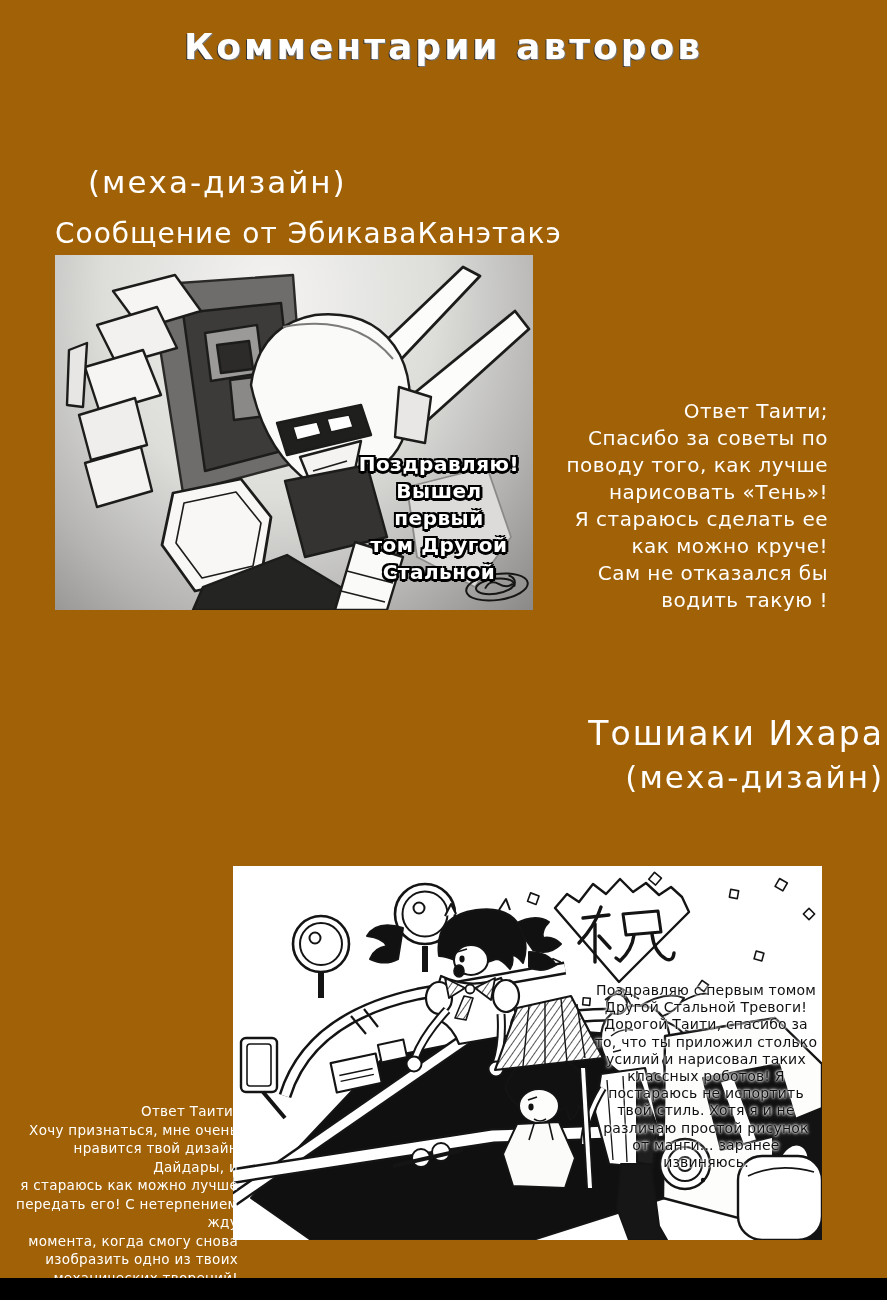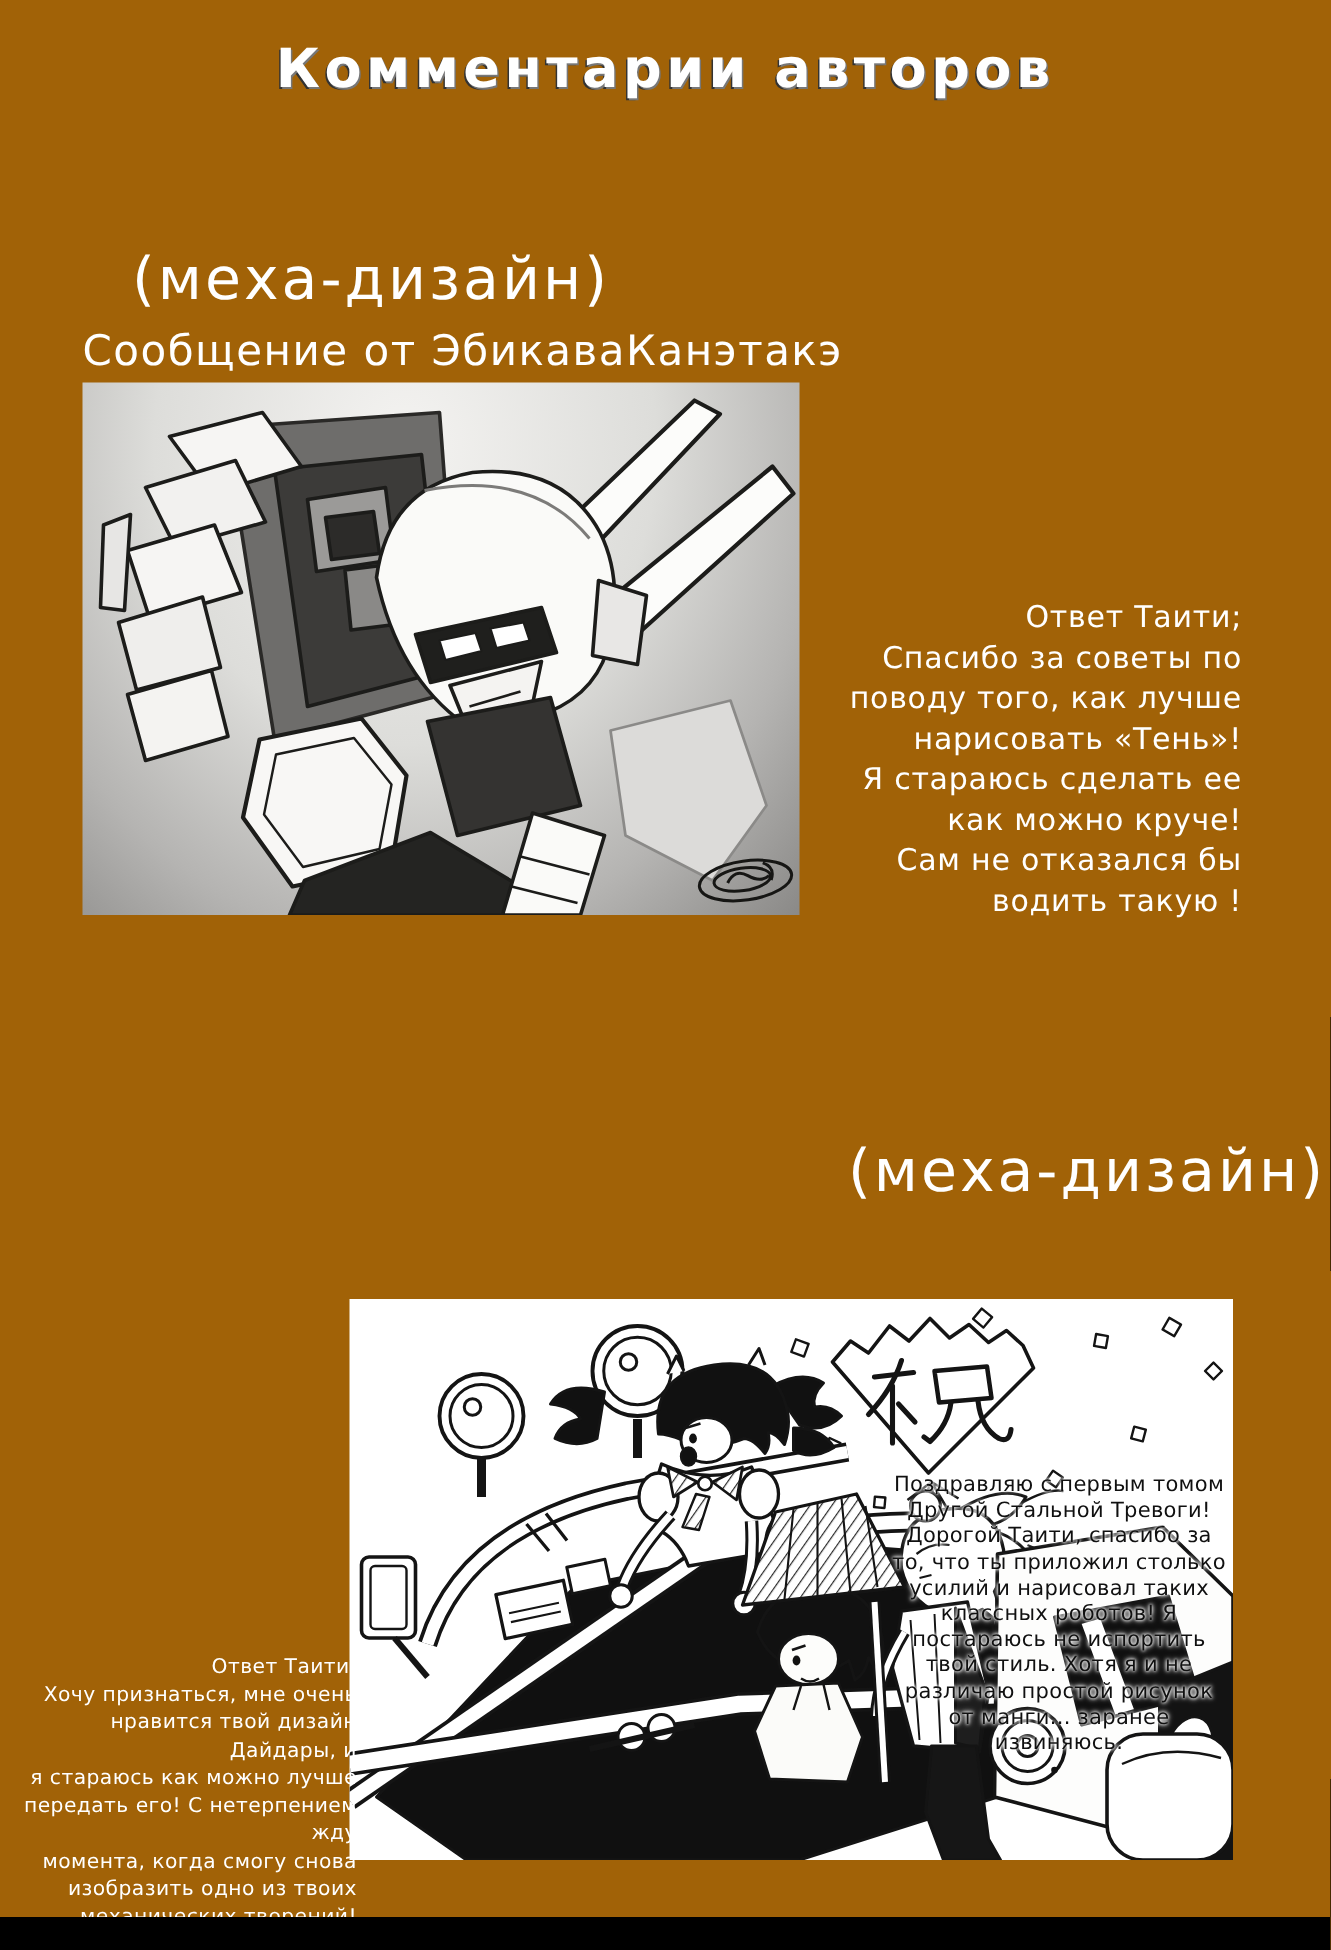--- a/index.html
+++ b/index.html
@@ -4,21 +4,21 @@
 <style>
   html,body{margin:0;padding:0;background:#000;}
   #page{position:relative;width:887px;height:1278px;background:#a16207;overflow:hidden;
         font-family:"DejaVu Sans",sans-serif;color:#fff;}
   .abs{position:absolute;}
   .center{text-align:right;}
   .multiline{white-space:pre-line;}
   .page-title{left:0;top:26px;width:887px;text-align:center;font-size:36px;font-weight:bold;
               letter-spacing:3px;text-shadow:1px 1px 0 #777, -1px 1px 0 #333;}
   .h-name{font-size:33px;letter-spacing:2px;font-weight:400;}
-  .h-role{font-size:39px;letter-spacing:2px;font-weight:400;}
+  .h-role{font-size:31px;letter-spacing:2px;font-weight:400;}
   .h-label{font-size:28px;letter-spacing:1px;}
   .reply{font-size:20px;line-height:27px;letter-spacing:0.5px;}
   .reply-small{font-size:13.5px;line-height:18.5px;letter-spacing:0.3px;}
   .artbox{overflow:hidden;}
   #artwork1{left:55px;top:255px;width:478px;height:355px;
             background:radial-gradient(ellipse at 45% 12%, #f4f3f1 0%, #ddddda 45%, #b5b4b2 75%, #8a8987 100%);}
   #artwork2{left:233px;top:866px;width:589px;height:374px;background:#ffffff;}
   .overlay-congrats{right:4px;top:196px;width:180px;text-align:center;color:#fff;
       font-size:20px;line-height:27px;font-weight:bold;letter-spacing:0.5px;white-space:pre-line;
       text-shadow:-2px -2px 0 #000,2px -2px 0 #000,-2px 2px 0 #000,2px 2px 0 #000,0 3px 0 #000,3px 0 0 #000;}
@@ -80,31 +80,36 @@
         <path d="M292,316 L338,328 M286,336 L330,347" stroke-width="1.8"></path>
         <polygon points="352,232 432,212 456,282 420,332 362,302" fill="#dcdbd9" stroke="#8b8a88" stroke-width="1.8"></polygon>
       </g>
 
       <g stroke="#161614" fill="none" stroke-width="2" transform="rotate(-8 442 332)">
         <ellipse cx="442" cy="332" rx="31" ry="13"></ellipse>
         <ellipse cx="440" cy="331" rx="19" ry="7.5"></ellipse>
         <path d="M430,332 q6,-9 14,-3 t14,2 M455,322 q8,4 4,12"></path>
       </g>
     </svg>
+    <div class="abs overlay-congrats">Поздравляю!
+Вышел первый
+том Другой
+Стальной</div>
   </div>
 
   <div class="abs reply center multiline" style="left:543px;top:398px;width:285px;">Ответ Таити;
 Спасибо за советы по
 поводу того, как лучше
 нарисовать «Тень»!
 Я стараюсь сделать ее
 как можно круче!
 Сам не отказался бы
 водить такую !</div>
 
+  <div class="abs h-name center" style="left:484px;top:714px;width:400px;">Тошиаки Ихара</div>
   <div class="abs h-role center" style="left:484px;top:759px;width:400px;">(меха-дизайн)</div>
 
   <div id="artwork2" class="abs artbox">
     <svg width="589" height="374" viewBox="0 0 589 374">
       <defs>
         <pattern id="skirtHatch" width="6" height="6" patternUnits="userSpaceOnUse" patternTransform="rotate(35)">
           <rect width="6" height="6" fill="#ffffff"></rect>
           <line x1="0" y1="0" x2="0" y2="6" stroke="#2a2a2a" stroke-width="1.6"></line>
         </pattern>
       </defs>

